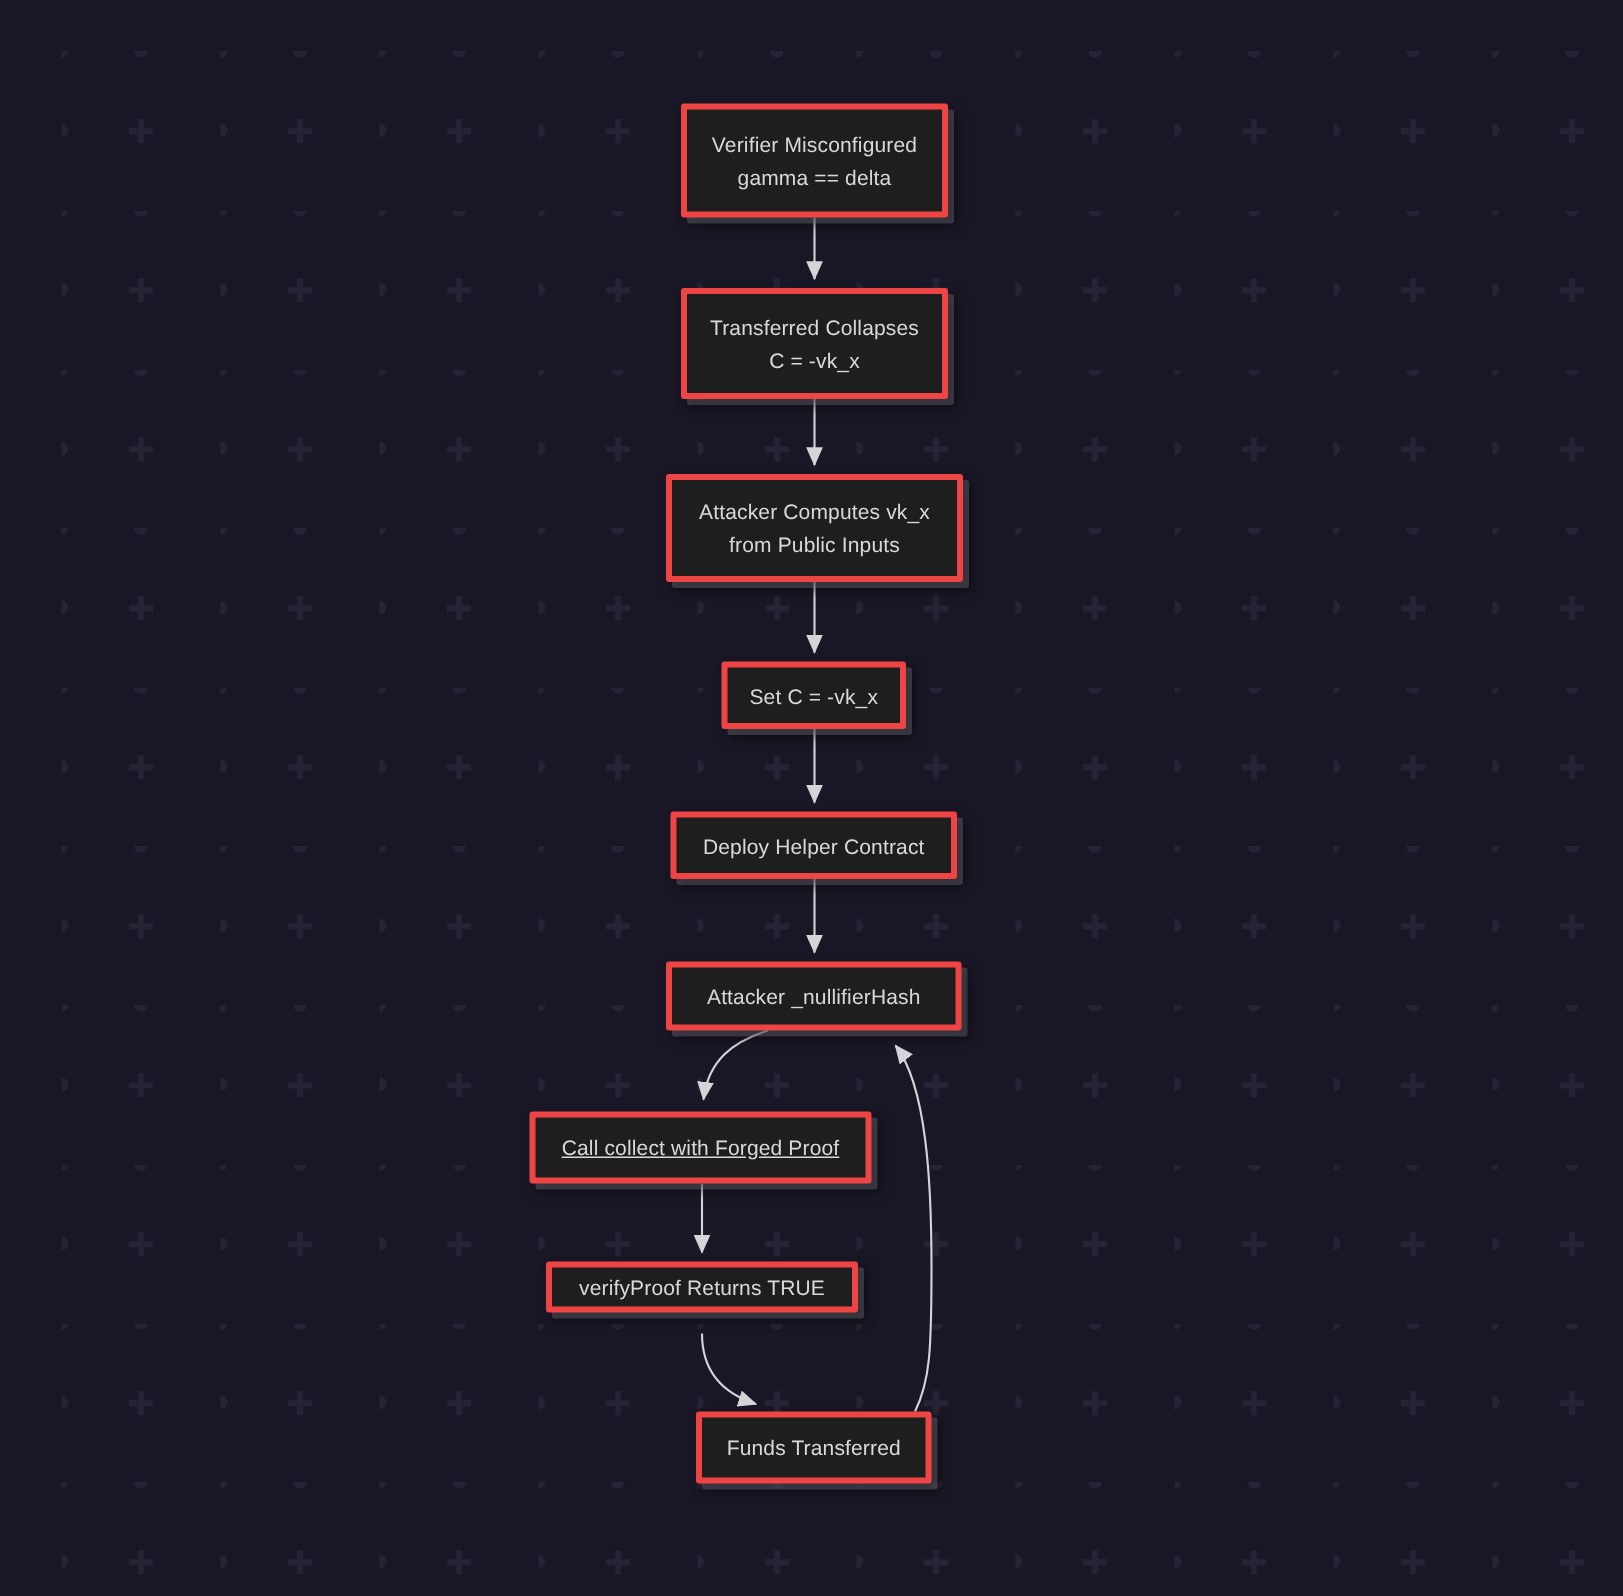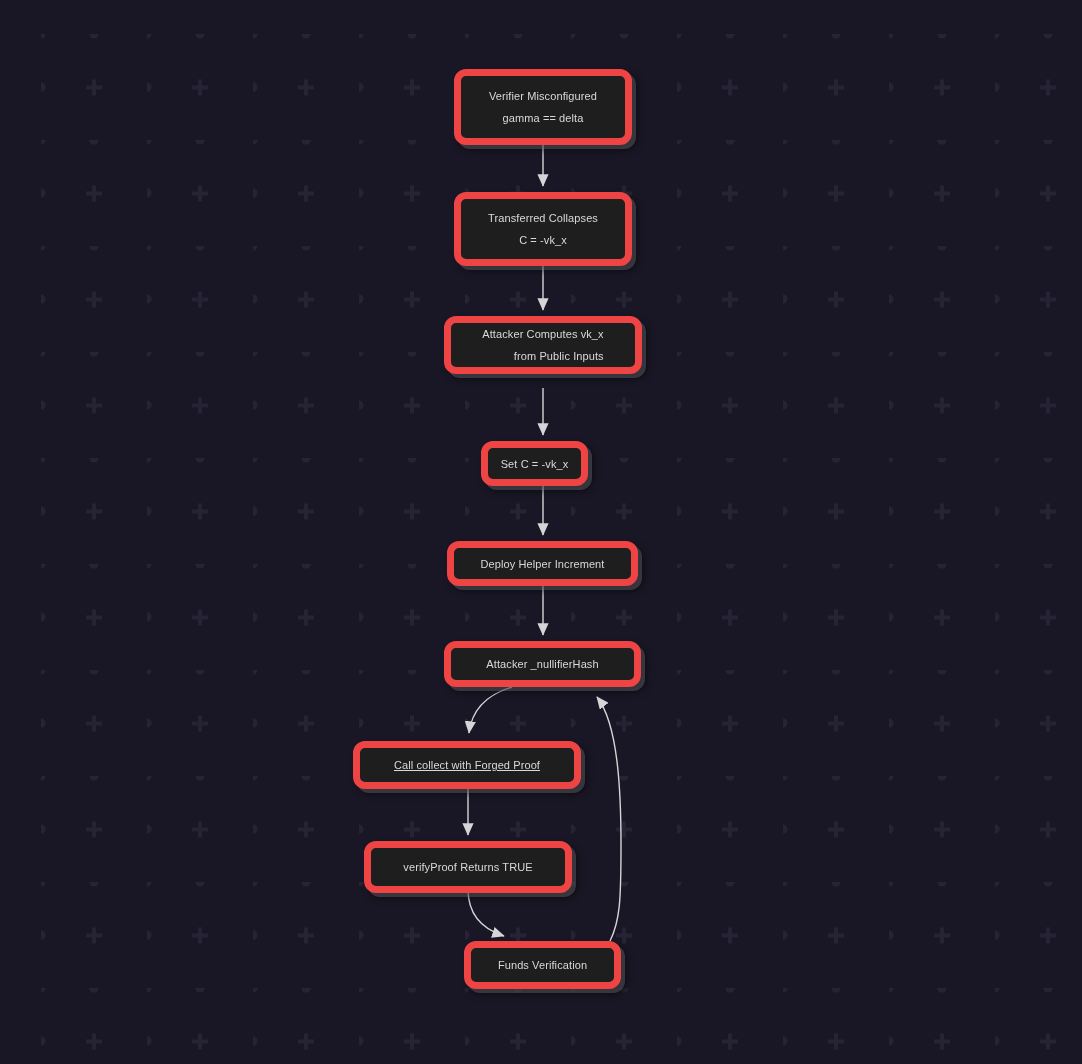--- a/index.html
+++ b/index.html
@@ -38,30 +38,30 @@
     height: 1064px;
     z-index: 1;
     pointer-events: none;
   }
 
   .node {
     position: absolute;
     z-index: 2;
     box-sizing: border-box;
     background: #1e1e1e;
-    border: 7px solid #ef4444;
-    border-radius: 12px;
+    border: 4px solid #ef4444;
+    border-radius: 2px;
     box-shadow: 4px 4px 0 0 rgba(150,150,160,0.30),
                 5px 5px 7px 0 rgba(0,0,0,0.55);
     display: flex;
     align-items: center;
     justify-content: center;
     text-align: center;
     color: #d9d9d9;
-    font-size: 11px;
+    font-size: 14px;
     line-height: 22px;
     letter-spacing: 0.1px;
     white-space: pre-line;
     padding: 2px 10px;
   }
 </style>
 </head>
 <body>
 
 <svg id="bg-pattern" width="1082" height="1064" viewBox="0 0 1082 1064" aria-hidden="true">
@@ -99,22 +99,22 @@
       <path d="M468,789 L468,835"></path>
       <path d="M468,889 C468,912 479,928 504,936"></path>
       <path d="M610,941 C620,921 621,900 621,845 C621,790 618,724 597,697"></path>
     </g>
   </svg>
 
   <div class="node" style="left:454px;top:69px;width:178px;height:76px;">Verifier Misconfigured
 gamma == delta</div>
   <div class="node" style="left:454px;top:192px;width:178px;height:74px;">Transferred Collapses
 C = -vk_x</div>
-  <div class="node" style="left:444px;top:316px;width:198px;height:58px;text-align:right;">Attacker Computes vk_x
+  <div class="node" style="left:444px;top:316px;width:198px;height:72px;">Attacker Computes vk_x
 from Public Inputs</div>
-  <div class="node" style="left:481px;top:441px;width:107px;height:45px;">Set C = -vk_x</div>
-  <div class="node" style="left:447px;top:541px;width:191px;height:45px;">Deploy Helper Increment</div>
+  <div class="node" style="left:481px;top:441px;width:123px;height:45px;">Set C = -vk_x</div>
+  <div class="node" style="left:447px;top:541px;width:191px;height:45px;">Deploy Helper Contract</div>
   <div class="node" style="left:444px;top:641px;width:197px;height:46px;">Attacker _nullifierHash</div>
   <div class="node" style="left:353px;top:741px;width:228px;height:48px;text-decoration:underline;">Call collect with Forged Proof</div>
-  <div class="node" style="left:364px;top:841px;width:208px;height:52px;">verifyProof Returns TRUE</div>
-  <div class="node" style="left:464px;top:941px;width:157px;height:48px;">Funds Verification</div>
+  <div class="node" style="left:364px;top:841px;width:208px;height:34px;">verifyProof Returns TRUE</div>
+  <div class="node" style="left:464px;top:941px;width:157px;height:48px;">Funds Transferred</div>
 
 </div>
 
 </body></html>

